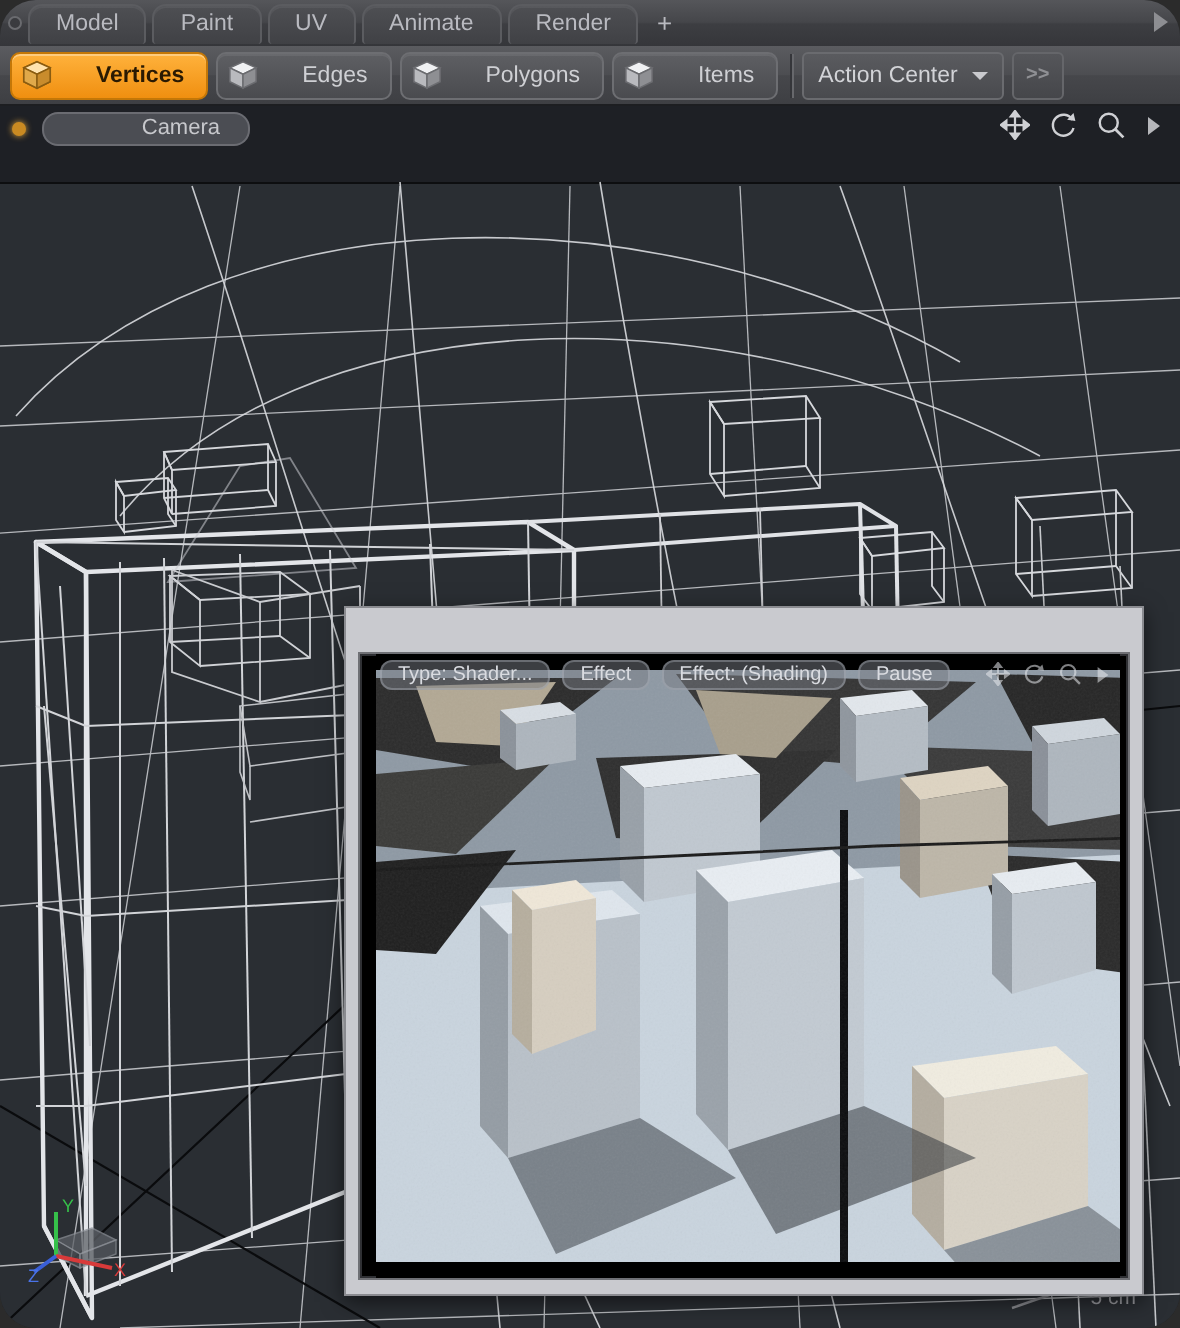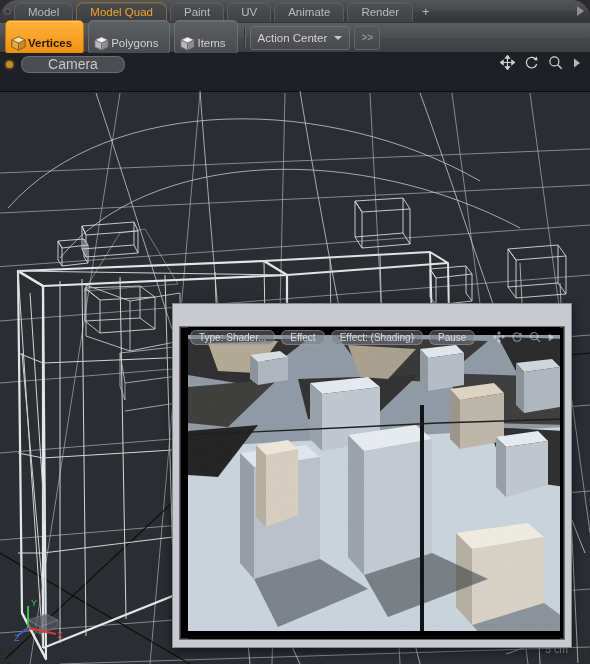--- a/index.html
+++ b/index.html
@@ -50,22 +50,22 @@
   }
 
   
   .modebar{
     position:absolute;left:0;top:23px;width:590px;height:30px;
     background:linear-gradient(to bottom,#5b5c60 0%,#4c4d51 50%,#46474b 51%,#3e3f43 100%);
     border-bottom:1px solid #1d1e21;
     display:flex;align-items:center;padding-left:5px;box-sizing:border-box;
   }
   .mbtn{
-    height:22px;display:flex;align-items:center;gap:2px;
-    padding:11px 11px 0 5px;margin-right:4px;
+    height:22px;display:flex;align-items:center;gap:22px;
+    padding:0 11px 0 5px;margin-right:4px;
     border-radius:5px;
     background:linear-gradient(to bottom,#5e5f63,#4a4b4f);
     border:1px solid #6d6e72;
     box-shadow:inset 0 1px 0 rgba(255,255,255,.07);
     color:#cfd0d4;font-size:11.5px;white-space:nowrap;cursor:default;
   }
   .mbtn.active{
     background:linear-gradient(to bottom,#ffb23c,#f08f10);
     border:1px solid #c47707;color:#2a1a02;font-weight:bold;
     box-shadow:inset 0 1px 0 rgba(255,255,255,.35);
@@ -101,21 +101,21 @@
   
   .vp-head{
     position:absolute;left:0;top:0;width:590px;height:22px;
     display:flex;align-items:center;padding-left:6px;box-sizing:border-box;
     z-index:6;
   }
   .vp-dot{width:7px;height:7px;border-radius:50%;background:#c98a22;box-shadow:0 0 3px #e2a63a;margin-right:8px;flex:0 0 auto;}
   .vpbtn{
     height:15px;line-height:15px;padding:0 14px;margin-right:6px;border-radius:8px;
     background:rgba(86,88,94,.82);border:1px solid rgba(128,130,136,.6);
-    color:#c7c8cc;font-size:14px;text-align:center;min-width:74px;cursor:default;
+    color:#c7c8cc;font-size:11px;text-align:right;min-width:74px;cursor:default;
   }
   .vp-tools{position:absolute;right:8px;top:2px;display:flex;align-items:center;gap:9px;z-index:7;}
   .vp-tools svg{display:block;}
 
   
   .gizmo{position:absolute;left:14px;bottom:14px;width:56px;height:56px;z-index:5;}
   
   .scalebar{position:absolute;right:6px;bottom:6px;width:80px;height:26px;z-index:5;}
   .scalebar .lbl{
     position:absolute;right:16px;bottom:3px;color:#9a9ba0;font-size:10.5px;
@@ -165,41 +165,48 @@
 </head>
 <body>
 
 <div class="app">
 
   <div class="tabbar">
     <div class="tab-dot">
         <i></i>
       </div>
     <div class="tab">Model</div>
-    <div class="tab active">Model Quad</div>
     <div class="tab">Paint</div>
     <div class="tab">UV</div>
     <div class="tab">Animate</div>
     <div class="tab">Render</div>
     <div class="tab plus">+</div>
     <div class="tab-arrow"></div>
   </div>
 
   <div class="modebar">
 
     <div class="mbtn active">
       <svg class="cube" viewBox="0 0 16 16">
         <polygon points="8,1 15,4.2 15,11.6 8,15 1,11.6 1,4.2" fill="#f6c36a" stroke="#8a5c10" stroke-width="1"></polygon>
         <polygon points="8,1 15,4.2 8,7.6 1,4.2" fill="#ffe3ae" stroke="#8a5c10" stroke-width="0.8"></polygon>
         <polygon points="1,4.2 8,7.6 8,15 1,11.6" fill="#e0a94a" stroke="#8a5c10" stroke-width="0.8"></polygon>
         <polygon points="15,4.2 15,11.6 8,15 8,7.6" fill="#c98c2c" stroke="#8a5c10" stroke-width="0.8"></polygon>
       </svg>
       <span>Vertices</span>
     </div>
 
+    <div class="mbtn">
+      <svg class="cube" viewBox="0 0 16 16">
+        <polygon points="8,1 15,4.2 8,7.6 1,4.2" fill="#f0f1f3" stroke="#6b6c70" stroke-width="0.8"></polygon>
+        <polygon points="1,4.2 8,7.6 8,15 1,11.6" fill="#b9babe" stroke="#6b6c70" stroke-width="0.8"></polygon>
+        <polygon points="15,4.2 15,11.6 8,15 8,7.6" fill="#8e8f93" stroke="#6b6c70" stroke-width="0.8"></polygon>
+      </svg>
+      <span>Edges</span>
+    </div>
 
     <div class="mbtn">
       <svg class="cube" viewBox="0 0 16 16">
         <polygon points="8,1 15,4.2 8,7.6 1,4.2" fill="#f0f1f3" stroke="#6b6c70" stroke-width="0.8"></polygon>
         <polygon points="1,4.2 8,7.6 8,15 1,11.6" fill="#b9babe" stroke="#6b6c70" stroke-width="0.8"></polygon>
         <polygon points="15,4.2 15,11.6 8,15 8,7.6" fill="#8e8f93" stroke="#6b6c70" stroke-width="0.8"></polygon>
       </svg>
       <span>Polygons</span>
     </div>
 

